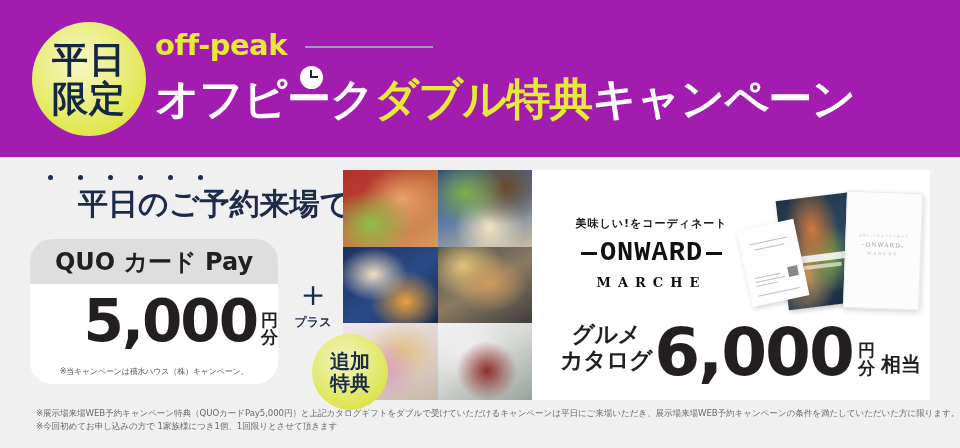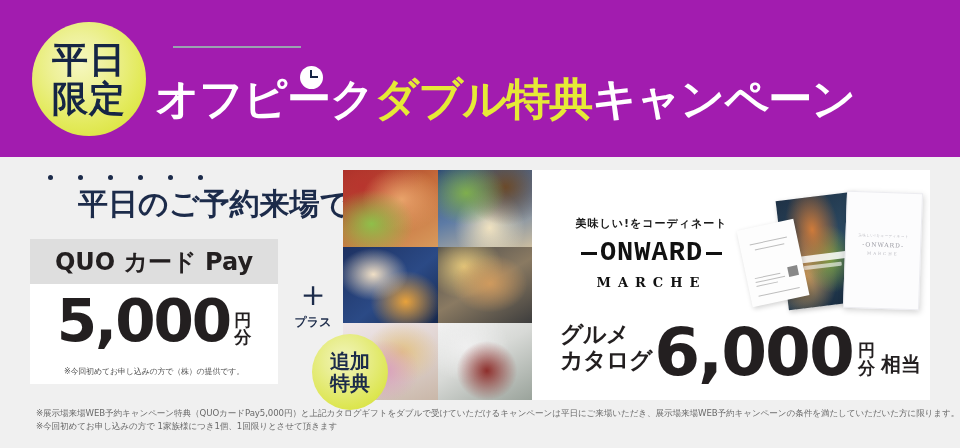--- a/index.html
+++ b/index.html
@@ -59,32 +59,32 @@
   .left-col{position:absolute;left:30px;top:18px;width:280px;}
   .dots{display:flex;gap:25px;padding-left:18px;margin-bottom:4px;}
   .dot{width:5px;height:5px;border-radius:50%;background:#1c2b4a;}
   .lead{
     color:#1c2b4a;font-size:30px;font-weight:bold;letter-spacing:0px;white-space:nowrap;
     font-family:"DejaVu Sans","Liberation Sans",sans-serif;
     margin-left:48px;
   }
 
   .quo-card{
-    position:relative;margin-top:14px;width:248px;height:145px;border-radius:0;
+    position:relative;margin-top:14px;width:248px;height:145px;border-radius:22px;
     background:#ffffff;overflow:hidden;box-shadow:0 0 0 0 rgba(0,0,0,0);
   }
   .quo-head{
     height:45px;background:#dedede;display:flex;align-items:center;justify-content:center;
   }
   .quo-head-txt{
     color:#231f20;font-size:24px;font-weight:bold;letter-spacing:0px;
     font-family:"DejaVu Sans","Liberation Sans",sans-serif;
   }
   .quo-body{position:relative;height:100px;}
-  .amount-row{display:flex;align-items:flex-end;justify-content:center;padding-top:8px;}
+  .amount-row{display:flex;align-items:flex-end;justify-content:flex-end;padding-top:8px;}
   .amount{
     color:#231f20;font-size:58px;font-weight:bold;line-height:58px;letter-spacing:-2px;
     font-family:"DejaVu Sans","Liberation Sans",sans-serif;
   }
   .yen-stack{display:flex;flex-direction:column;margin:0 0 4px 4px;line-height:1;}
   .yen-stack span{
     color:#231f20;font-size:17px;font-weight:bold;
     font-family:"DejaVu Sans","Liberation Sans",sans-serif;
   }
   .quo-note{
@@ -179,21 +179,21 @@
     border:1px solid #ececf0;
   }
   .cat-white .wt{position:absolute;left:0;right:0;top:48px;text-align:center;color:#9a9aa2;font-size:6px;letter-spacing:1px;
     font-family:"DejaVu Serif","Liberation Serif",serif;}
   .cat-white .wt2{position:absolute;left:0;right:0;top:58px;text-align:center;color:#b6b6bd;font-size:4px;letter-spacing:2px;
     font-family:"DejaVu Serif","Liberation Serif",serif;}
   .cat-white .wt0{position:absolute;left:0;right:0;top:41px;text-align:center;color:#c2c2c8;font-size:3.5px;letter-spacing:0.5px;
     font-family:"DejaVu Sans","Liberation Sans",sans-serif;}
 
   
-  .gour-row{position:absolute;left:28px;top:152px;display:flex;align-items:flex-end;}
+  .gour-row{position:absolute;left:28px;top:152px;display:flex;align-items:flex-end;text-align:center;}
   .gour-lbl{display:flex;flex-direction:column;line-height:1.12;margin:0 2px 9px 0;}
   .gour-lbl span{color:#231f20;font-size:23px;font-weight:bold;letter-spacing:-0.5px;
     font-family:"DejaVu Sans","Liberation Sans",sans-serif;}
   .gour-amt{color:#231f20;font-size:66px;font-weight:bold;line-height:60px;letter-spacing:-2px;
     font-family:"DejaVu Sans","Liberation Sans",sans-serif;}
   .gour-yen{display:flex;flex-direction:column;line-height:1.08;margin:0 0 5px 5px;}
   .gour-yen span{color:#231f20;font-size:17px;font-weight:bold;
     font-family:"DejaVu Sans","Liberation Sans",sans-serif;}
   .gour-eq{color:#231f20;font-size:20px;font-weight:bold;margin:0 0 5px 6px;
     font-family:"DejaVu Sans","Liberation Sans",sans-serif;}
@@ -209,20 +209,21 @@
 <div class="banner">
 
   <div class="header">
 
     <div class="badge-circle">
       <div class="badge-line">平日</div>
       <div class="badge-line two">限定</div>
     </div>
 
     <div class="offpeak-row">
+      <div class="offpeak">off-peak</div>
       <div class="rule"></div>
     </div>
 
     <div class="title-row">
       <span class="title-seg t-white">オフピーク</span>
       <span class="title-seg t-yellow">ダブル特典</span>
       <span class="title-seg t-white">キャンペーン</span>
     </div>
     <div class="clock-icon">
       <span class="hand-h"></span>
@@ -248,21 +249,21 @@
           <span class="quo-head-txt">QUO カード Pay</span>
         </div>
         <div class="quo-body">
           <div class="amount-row">
             <span class="amount">5,000</span>
             <span class="yen-stack">
               <span>円</span>
               <span>分</span>
             </span>
           </div>
-          <div class="quo-note">※今回初めてお申し込みの方で（株）の提供です。</div>
+          <div class="quo-note">※当キャンペーンは積水ハウス（株）キャンペーン。</div>
         </div>
       </div>
     </div>
 
     <div class="plus-block">
       <div class="plus-sign">＋</div>
       <div class="plus-label">プラス</div>
     </div>
 
     <div class="collage">

